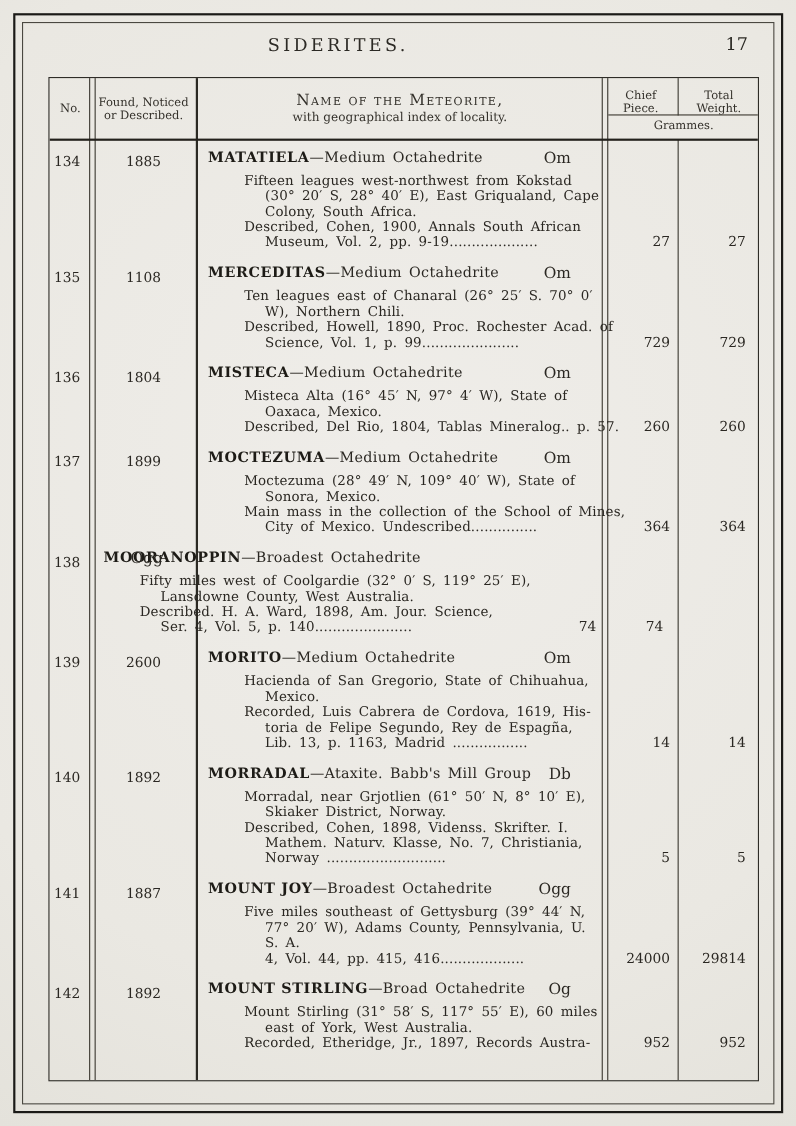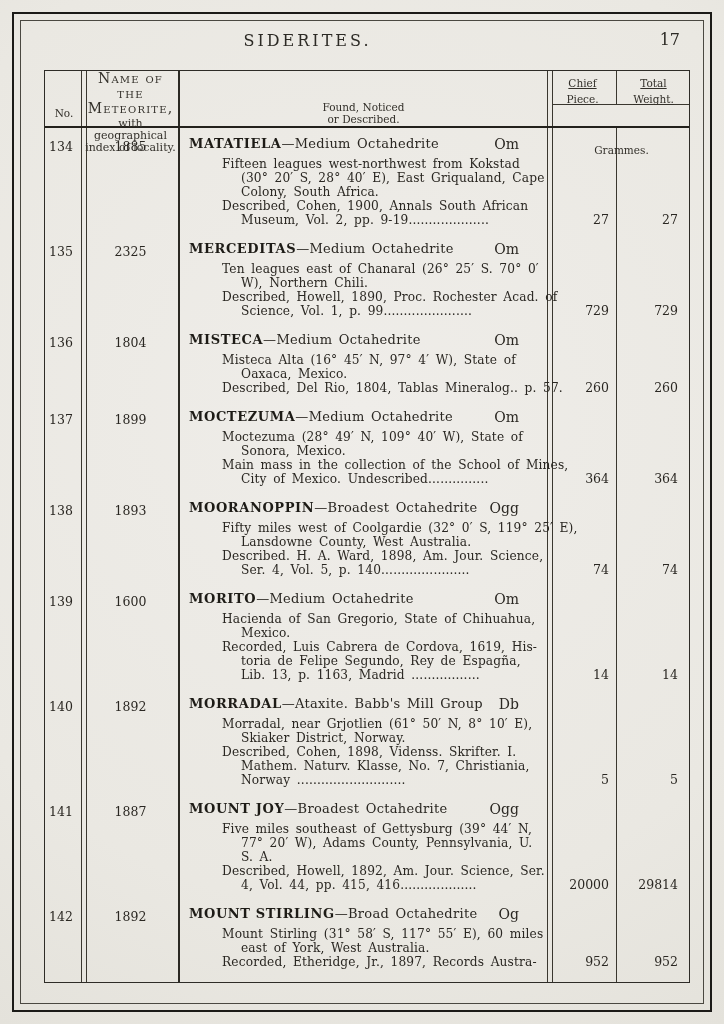--- a/index.html
+++ b/index.html
@@ -57,29 +57,29 @@
     position:absolute;left:0;top:0;right:0;height:55px;
     display:grid;
     grid-template-columns:38px 95px 371px 67px 75px;
   }
   .th{
     display:flex;flex-direction:column;
     align-items:center;justify-content:center;
     font-size:10.5px;line-height:12px;
     color:#33302a;text-align:center;
   }
-  .th-chief,.th-total{justify-content:space-between;padding-top:6px;height:34px;box-sizing:border-box;text-decoration:underline;}
+  .th-chief,.th-total{justify-content:flex-end;padding-top:6px;height:34px;box-sizing:border-box;}
   .th-name .caps{
     font-variant:small-caps;
     font-size:14px;letter-spacing:1.2px;line-height:15px;
   }
   .th-name .sub{font-size:11px;margin-top:2px;}
   .grammes{
     position:absolute;left:509px;right:0;top:37px;
-    text-align:center;font-size:10.5px;color:#33302a;margin-top:36px;
+    text-align:center;font-size:10.5px;color:#33302a;
   }
   
   .tbody{position:absolute;left:0;top:57px;right:0;bottom:0;}
   .row{
     display:grid;
     grid-template-columns:38px 95px 371px 67px 75px;
     padding-top:8px;padding-bottom:6px;
     box-sizing:border-box;
   }
   .c-no{font-size:12.5px;padding-left:4px;padding-top:3px;}
@@ -121,27 +121,27 @@
     <div class="vline vl-e"></div>
     <div class="vline vl-f1"></div>
     <div class="vline vl-f2"></div>
     <div class="hl-units"></div>
     <div class="hl-header"></div>
 
     <div class="thead">
       <div class="th">
         <span>No.</span>
       </div>
+      <div class="th">
+        <span>Found, Noticed</span>
+        <span>or Described.</span>
+      </div>
       <div class="th th-name">
         <span class="caps">Name of the Meteorite,</span>
         <span class="sub">with geographical index of locality.</span>
-      </div>
-      <div class="th">
-        <span>Found, Noticed</span>
-        <span>or Described.</span>
       </div>
       <div class="th th-chief">
         <span>Chief</span>
         <span>Piece.</span>
       </div>
       <div class="th th-total">
         <span>Total</span>
         <span>Weight.</span>
       </div>
     </div>
@@ -163,21 +163,21 @@
               <div class="line">Described, Cohen, 1900, Annals South African</div>
               <div class="line ind">Museum, Vol. 2, pp. 9-19....................</div>
             </div>
     </div>
     <div class="c-chief">27</div>
     <div class="c-total">27</div>
   </div>
 
   <div class="row">
     <div class="c-no">135</div>
-    <div class="c-year">2325</div>
+    <div class="c-year">1108</div>
     <div class="c-name">
       <div class="nameline">
         <span class="mname">MERCEDITAS</span><span class="mtype">—Medium Octahedrite</span>
         <span class="msym">Om</span>
       </div>
       <div class="desc">
               <div class="line">Ten leagues east of Chanaral (26° 25′ S. 70° 0′</div>
               <div class="line ind">W), Northern Chili.</div>
               <div class="line">Described, Howell, 1890, Proc. Rochester Acad. of</div>
               <div class="line ind">Science, Vol. 1, p. 99......................</div>
@@ -219,40 +219,39 @@
               <div class="line">Main mass in the collection of the School of Mines,</div>
               <div class="line ind">City of Mexico.  Undescribed...............</div>
             </div>
     </div>
     <div class="c-chief">364</div>
     <div class="c-total">364</div>
   </div>
 
   <div class="row">
     <div class="c-no">138</div>
-    <div class="c-year">1893</div>
     <div class="c-name">
       <div class="nameline">
         <span class="mname">MOORANOPPIN</span><span class="mtype">—Broadest Octahedrite</span>
         <span class="msym">Ogg</span>
       </div>
       <div class="desc">
               <div class="line">Fifty miles west of Coolgardie (32° 0′ S, 119° 25′ E),</div>
               <div class="line ind">Lansdowne County, West Australia.</div>
               <div class="line">Described. H. A. Ward, 1898, Am. Jour. Science,</div>
               <div class="line ind">Ser. 4, Vol. 5, p. 140......................</div>
             </div>
     </div>
     <div class="c-chief">74</div>
     <div class="c-total">74</div>
   </div>
 
   <div class="row">
     <div class="c-no">139</div>
-    <div class="c-year">1600</div>
+    <div class="c-year">2600</div>
     <div class="c-name">
       <div class="nameline">
         <span class="mname">MORITO</span><span class="mtype">—Medium Octahedrite</span>
         <span class="msym">Om</span>
       </div>
       <div class="desc">
               <div class="line">Hacienda of San Gregorio, State of Chihuahua,</div>
               <div class="line ind">Mexico.</div>
               <div class="line">Recorded, Luis Cabrera de Cordova, 1619, His-</div>
               <div class="line ind">toria de Felipe Segundo, Rey de Espagña,</div>
@@ -288,25 +287,24 @@
     <div class="c-year">1887</div>
     <div class="c-name">
       <div class="nameline">
         <span class="mname">MOUNT JOY</span><span class="mtype">—Broadest Octahedrite</span>
         <span class="msym">Ogg</span>
       </div>
       <div class="desc">
               <div class="line">Five miles southeast of Gettysburg (39° 44′ N,</div>
               <div class="line ind">77° 20′ W), Adams County, Pennsylvania, U.</div>
               <div class="line ind">S. A.</div>
-              <div class="line">Described, Howell, 1892, Am. Jour. Science, Ser.</div>
               <div class="line ind">4, Vol. 44, pp. 415, 416...................</div>
             </div>
     </div>
-    <div class="c-chief">20000</div>
+    <div class="c-chief">24000</div>
     <div class="c-total">29814</div>
   </div>
 
   <div class="row">
     <div class="c-no">142</div>
     <div class="c-year">1892</div>
     <div class="c-name">
       <div class="nameline">
         <span class="mname">MOUNT STIRLING</span><span class="mtype">—Broad Octahedrite</span>
         <span class="msym">Og</span>

